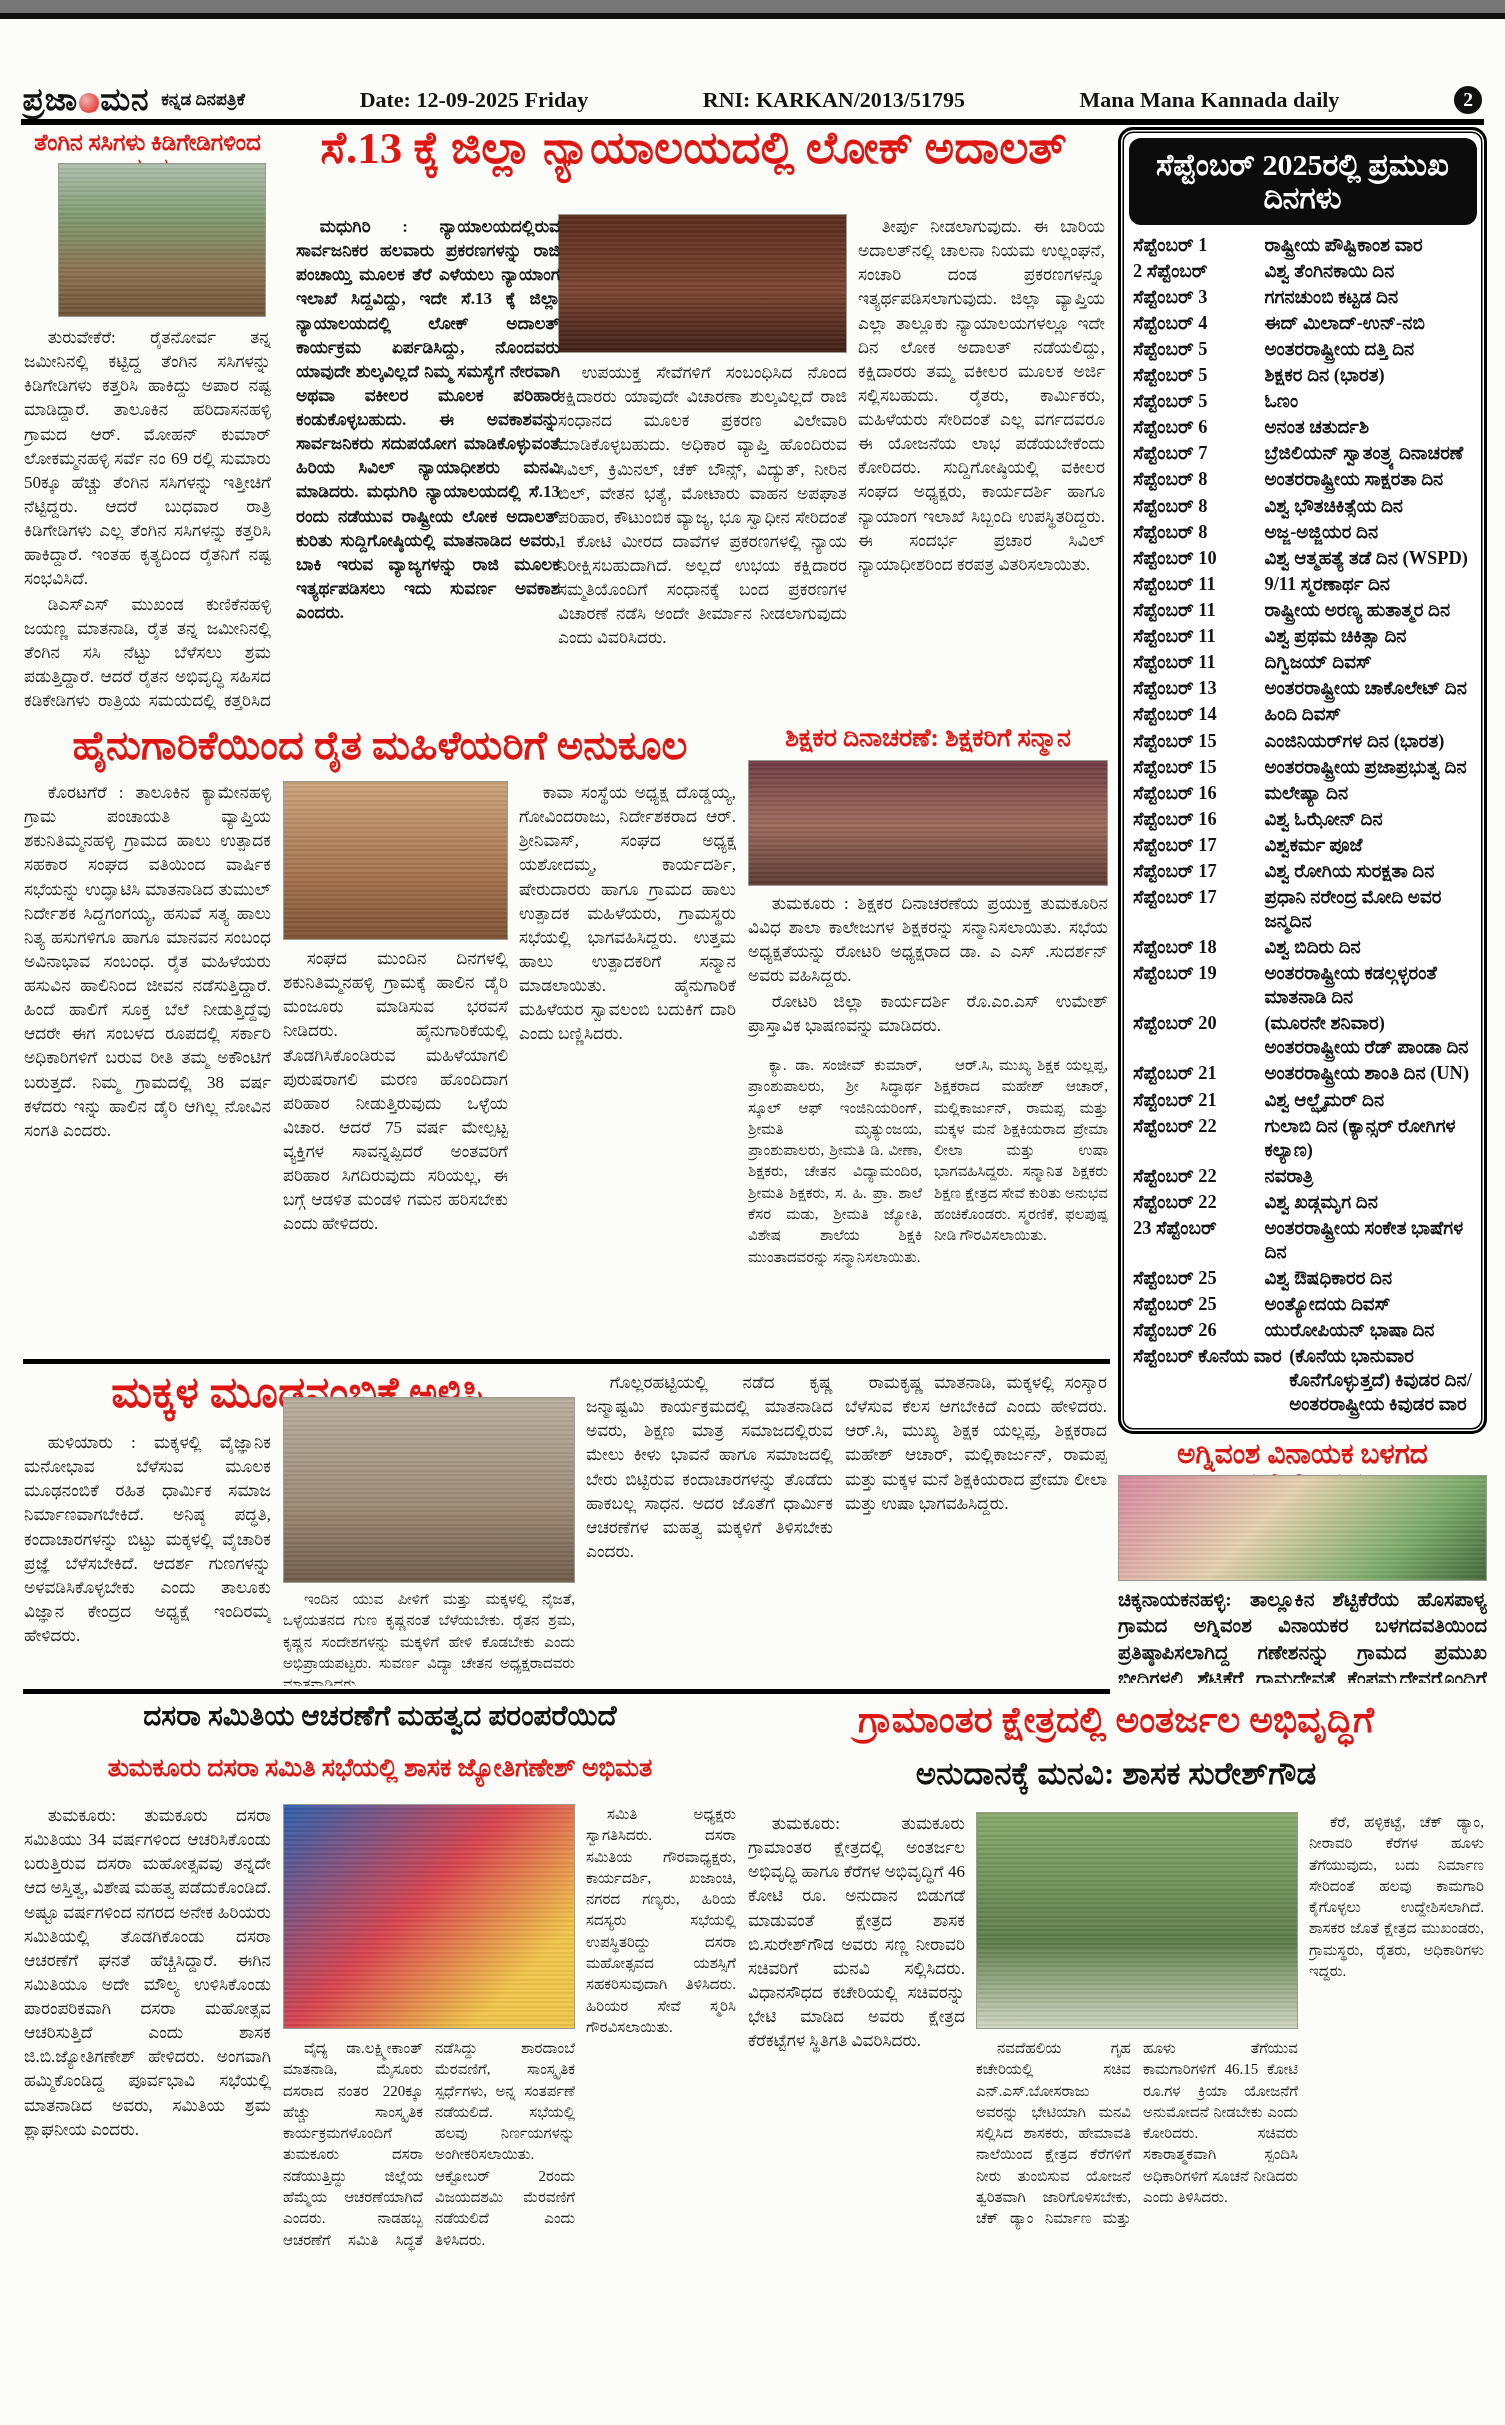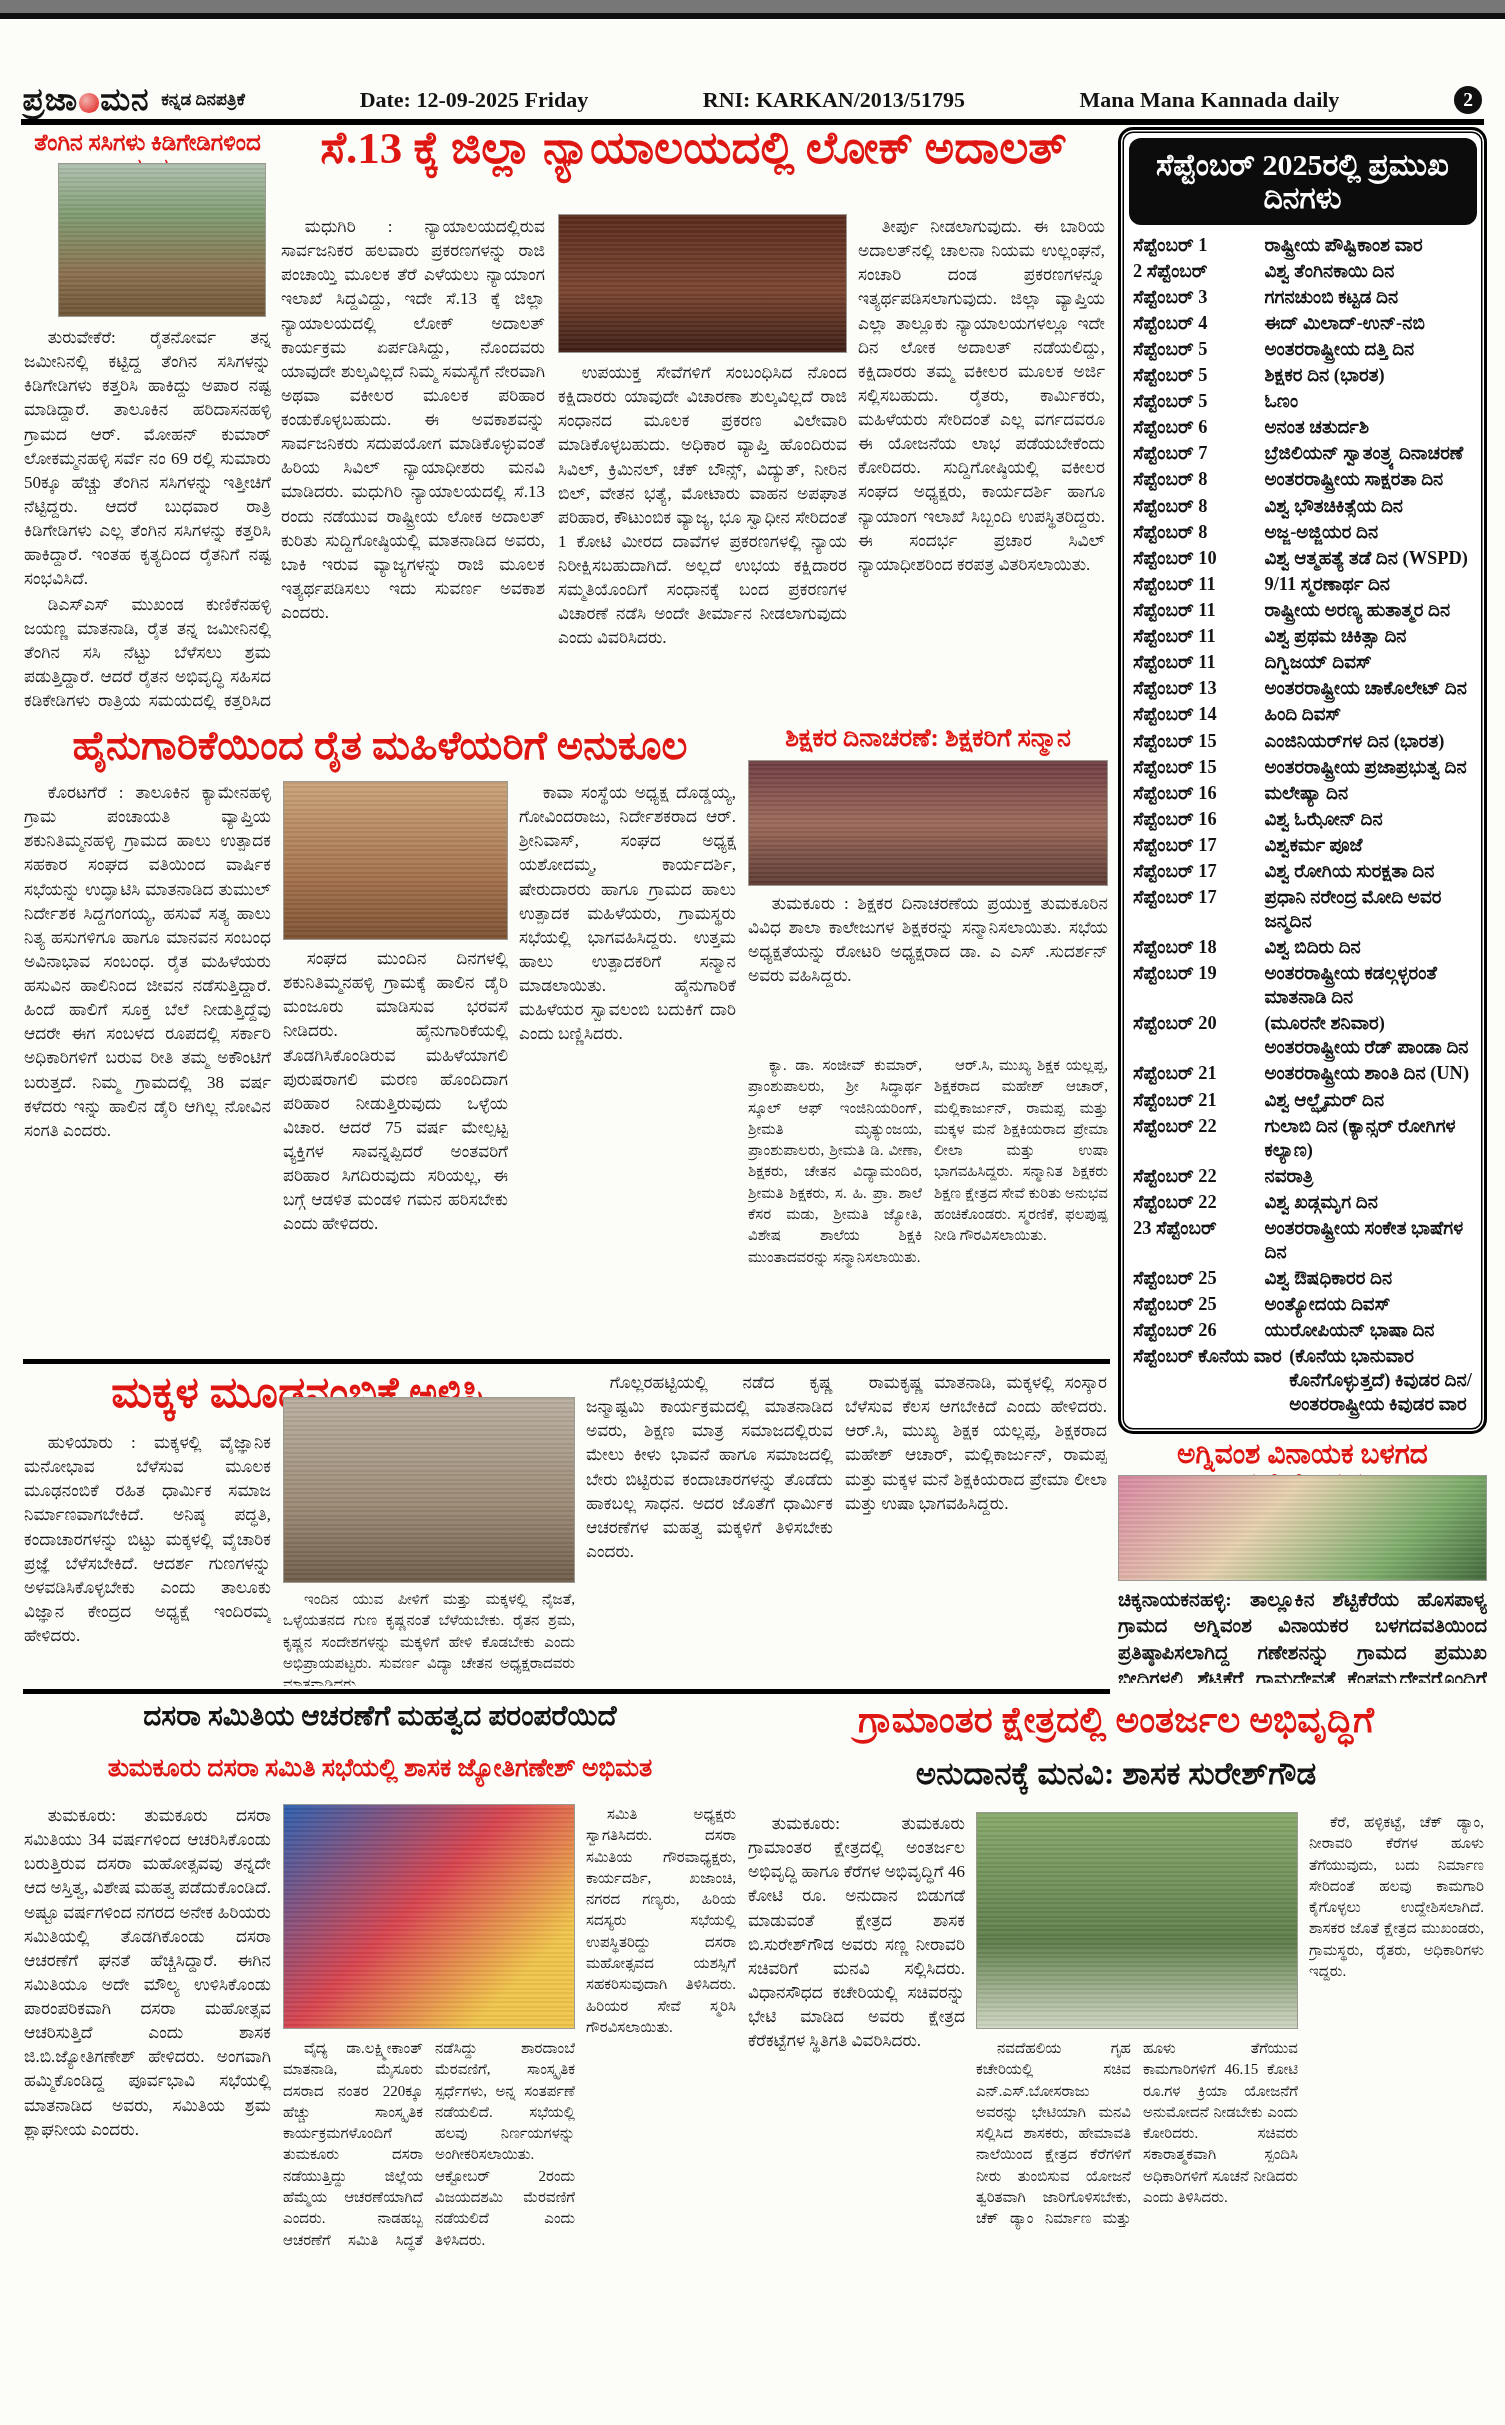--- a/index.html
+++ b/index.html
@@ -85,21 +85,21 @@
   <div class="abs headline" style="left:24px; top:118px; width:247px; font-size:23px;">ತೆಂಗಿನ ಸಸಿಗಳು ಕಿಡಿಗೇಡಿಗಳಿಂದ ಧ್ವಂಸ</div>
   <div class="abs photo ph-field" style="left:58px; top:150px; width:208px; height:154px;"></div>
   <div class="abs body-col" style="left:24px; top:313px; width:247px; height:384px;">
     <p>ತುರುವೇಕೆರೆ: ರೈತನೋರ್ವ ತನ್ನ ಜಮೀನಿನಲ್ಲಿ ಕಟ್ಟಿದ್ದ ತೆಂಗಿನ ಸಸಿಗಳನ್ನು ಕಿಡಿಗೇಡಿಗಳು ಕತ್ತರಿಸಿ ಹಾಕಿದ್ದು ಅಪಾರ ನಷ್ಟ ಮಾಡಿದ್ದಾರೆ. ತಾಲೂಕಿನ ಹರಿದಾಸನಹಳ್ಳಿ ಗ್ರಾಮದ ಆರ್. ಮೋಹನ್ ಕುಮಾರ್ ಲೋಕಮ್ಮನಹಳ್ಳಿ ಸರ್ವೆ ನಂ 69 ರಲ್ಲಿ ಸುಮಾರು 50ಕ್ಕೂ ಹೆಚ್ಚು ತೆಂಗಿನ ಸಸಿಗಳನ್ನು ಇತ್ತೀಚಿಗೆ ನೆಟ್ಟಿದ್ದರು. ಆದರೆ ಬುಧವಾರ ರಾತ್ರಿ ಕಿಡಿಗೇಡಿಗಳು ಎಲ್ಲ ತೆಂಗಿನ ಸಸಿಗಳನ್ನು ಕತ್ತರಿಸಿ ಹಾಕಿದ್ದಾರೆ. ಇಂತಹ ಕೃತ್ಯದಿಂದ ರೈತನಿಗೆ ನಷ್ಟ ಸಂಭವಿಸಿದೆ.</p>
     <p>ಡಿಎಸ್‌ಎಸ್ ಮುಖಂಡ ಕುಣಿಕೆನಹಳ್ಳಿ ಜಯಣ್ಣ ಮಾತನಾಡಿ, ರೈತ ತನ್ನ ಜಮೀನಿನಲ್ಲಿ ತೆಂಗಿನ ಸಸಿ ನೆಟ್ಟು ಬೆಳೆಸಲು ಶ್ರಮ ಪಡುತ್ತಿದ್ದಾರೆ. ಆದರೆ ರೈತನ ಅಭಿವೃದ್ಧಿ ಸಹಿಸದ ಕಡಿಕೇಡಿಗಳು ರಾತ್ರಿಯ ಸಮಯದಲ್ಲಿ ಕತ್ತರಿಸಿದ ಬಗ್ಗೆ ದಂಡಿನಶಿವರ ಪೋಲಿಸ್ ಠಾಣೆಯಲ್ಲಿ ದೂರು ನೀಡಿದ್ದು, ಪೋಲೀಸರು ಪ್ರಕರಣ ದಾಖಲಿಸಿಕೊಂಡು ಕೂಡಲೇ ತಪ್ಪಿತಸ್ಥರನ್ನು ಬಂಧಿಸಬೇಕು ರೈತನಿಗೆ ಹಾಗಿರುವ ನಷ್ಟವನ್ನು ನೀಡಬೇಕೆಂದು ಒತ್ತಾಯಿಸಿದರು.</p>
 
   </div>
 
   <div class="abs headline" style="left:281px; top:111px; width:825px; font-size:45px;">ಸೆ.13 ಕ್ಕೆ ಜಿಲ್ಲಾ ನ್ಯಾಯಾಲಯದಲ್ಲಿ ಲೋಕ್ ಅದಾಲತ್</div>
   <div class="abs photo ph-court" style="left:558px; top:201px; width:289px; height:139px;"></div>
-  <div class="abs body-col" style="left:281px; top:202px; width:264px; height:495px;">
+  <div class="abs body-col" style="left:296px; top:202px; width:264px; height:495px;font-weight:bold;">
     <p>ಮಧುಗಿರಿ : ನ್ಯಾಯಾಲಯದಲ್ಲಿರುವ ಸಾರ್ವಜನಿಕರ ಹಲವಾರು ಪ್ರಕರಣಗಳನ್ನು ರಾಜಿ ಪಂಚಾಯ್ತಿ ಮೂಲಕ ತೆರೆ ಎಳೆಯಲು ನ್ಯಾಯಾಂಗ ಇಲಾಖೆ ಸಿದ್ದವಿದ್ದು, ಇದೇ ಸೆ.13 ಕ್ಕೆ ಜಿಲ್ಲಾ ನ್ಯಾಯಾಲಯದಲ್ಲಿ ಲೋಕ್ ಅದಾಲತ್ ಕಾರ್ಯಕ್ರಮ ಏರ್ಪಡಿಸಿದ್ದು, ನೊಂದವರು ಯಾವುದೇ ಶುಲ್ಕವಿಲ್ಲದೆ ನಿಮ್ಮ ಸಮಸ್ಯೆಗೆ ನೇರವಾಗಿ ಅಥವಾ ವಕೀಲರ ಮೂಲಕ ಪರಿಹಾರ ಕಂಡುಕೊಳ್ಳಬಹುದು. ಈ ಅವಕಾಶವನ್ನು ಸಾರ್ವಜನಿಕರು ಸದುಪಯೋಗ ಮಾಡಿಕೊಳ್ಳುವಂತೆ ಹಿರಿಯ ಸಿವಿಲ್ ನ್ಯಾಯಾಧೀಶರು ಮನವಿ ಮಾಡಿದರು. ಮಧುಗಿರಿ ನ್ಯಾಯಾಲಯದಲ್ಲಿ ಸೆ.13 ರಂದು ನಡೆಯುವ ರಾಷ್ಟ್ರೀಯ ಲೋಕ ಅದಾಲತ್ ಕುರಿತು ಸುದ್ದಿಗೋಷ್ಠಿಯಲ್ಲಿ ಮಾತನಾಡಿದ ಅವರು, ಬಾಕಿ ಇರುವ ವ್ಯಾಜ್ಯಗಳನ್ನು ರಾಜಿ ಮೂಲಕ ಇತ್ಯರ್ಥಪಡಿಸಲು ಇದು ಸುವರ್ಣ ಅವಕಾಶ ಎಂದರು.</p>
   </div>
   <div class="abs body-col" style="left:558px; top:348px; width:289px; height:349px;">
     <p>ಉಪಯುಕ್ತ ಸೇವೆಗಳಿಗೆ ಸಂಬಂಧಿಸಿದ ನೊಂದ ಕಕ್ಷಿದಾರರು ಯಾವುದೇ ವಿಚಾರಣಾ ಶುಲ್ಕವಿಲ್ಲದೆ ರಾಜಿ ಸಂಧಾನದ ಮೂಲಕ ಪ್ರಕರಣ ವಿಲೇವಾರಿ ಮಾಡಿಕೊಳ್ಳಬಹುದು. ಅಧಿಕಾರ ವ್ಯಾಪ್ತಿ ಹೊಂದಿರುವ ಸಿವಿಲ್, ಕ್ರಿಮಿನಲ್, ಚೆಕ್ ಬೌನ್ಸ್, ವಿದ್ಯುತ್, ನೀರಿನ ಬಿಲ್, ವೇತನ ಭತ್ಯೆ, ಮೋಟಾರು ವಾಹನ ಅಪಘಾತ ಪರಿಹಾರ, ಕೌಟುಂಬಿಕ ವ್ಯಾಜ್ಯ, ಭೂ ಸ್ವಾಧೀನ ಸೇರಿದಂತೆ 1 ಕೋಟಿ ಮೀರದ ದಾವೆಗಳ ಪ್ರಕರಣಗಳಲ್ಲಿ ನ್ಯಾಯ ನಿರೀಕ್ಷಿಸಬಹುದಾಗಿದೆ. ಅಲ್ಲದೆ ಉಭಯ ಕಕ್ಷಿದಾರರ ಸಮ್ಮತಿಯೊಂದಿಗೆ ಸಂಧಾನಕ್ಕೆ ಬಂದ ಪ್ರಕರಣಗಳ ವಿಚಾರಣೆ ನಡೆಸಿ ಅಂದೇ ತೀರ್ಮಾನ ನೀಡಲಾಗುವುದು ಎಂದು ವಿವರಿಸಿದರು.</p>
   </div>
   <div class="abs body-col" style="left:858px; top:202px; width:247px; height:495px;">
     <p>ತೀರ್ಪು ನೀಡಲಾಗುವುದು. ಈ ಬಾರಿಯ ಅದಾಲತ್‌ನಲ್ಲಿ ಚಾಲನಾ ನಿಯಮ ಉಲ್ಲಂಘನೆ, ಸಂಚಾರಿ ದಂಡ ಪ್ರಕರಣಗಳನ್ನೂ ಇತ್ಯರ್ಥಪಡಿಸಲಾಗುವುದು. ಜಿಲ್ಲಾ ವ್ಯಾಪ್ತಿಯ ಎಲ್ಲಾ ತಾಲ್ಲೂಕು ನ್ಯಾಯಾಲಯಗಳಲ್ಲೂ ಇದೇ ದಿನ ಲೋಕ ಅದಾಲತ್ ನಡೆಯಲಿದ್ದು, ಕಕ್ಷಿದಾರರು ತಮ್ಮ ವಕೀಲರ ಮೂಲಕ ಅರ್ಜಿ ಸಲ್ಲಿಸಬಹುದು. ರೈತರು, ಕಾರ್ಮಿಕರು, ಮಹಿಳೆಯರು ಸೇರಿದಂತೆ ಎಲ್ಲ ವರ್ಗದವರೂ ಈ ಯೋಜನೆಯ ಲಾಭ ಪಡೆಯಬೇಕೆಂದು ಕೋರಿದರು. ಸುದ್ದಿಗೋಷ್ಠಿಯಲ್ಲಿ ವಕೀಲರ ಸಂಘದ ಅಧ್ಯಕ್ಷರು, ಕಾರ್ಯದರ್ಶಿ ಹಾಗೂ ನ್ಯಾಯಾಂಗ ಇಲಾಖೆ ಸಿಬ್ಬಂದಿ ಉಪಸ್ಥಿತರಿದ್ದರು. ಈ ಸಂದರ್ಭ ಪ್ರಚಾರ ಸಿವಿಲ್ ನ್ಯಾಯಾಧೀಶರಿಂದ ಕರಪತ್ರ ವಿತರಿಸಲಾಯಿತು.</p>
   </div>
 
   <div class="abs days-box">
@@ -277,20 +277,21 @@
     <p>ಸಂಘದ ಮುಂದಿನ ದಿನಗಳಲ್ಲಿ ಶಕುನಿತಿಮ್ಮನಹಳ್ಳಿ ಗ್ರಾಮಕ್ಕೆ ಹಾಲಿನ ಡೈರಿ ಮಂಜೂರು ಮಾಡಿಸುವ ಭರವಸೆ ನೀಡಿದರು. ಹೈನುಗಾರಿಕೆಯಲ್ಲಿ ತೊಡಗಿಸಿಕೊಂಡಿರುವ ಮಹಿಳೆಯಾಗಲಿ ಪುರುಷರಾಗಲಿ ಮರಣ ಹೊಂದಿದಾಗ ಪರಿಹಾರ ನೀಡುತ್ತಿರುವುದು ಒಳ್ಳೆಯ ವಿಚಾರ. ಆದರೆ 75 ವರ್ಷ ಮೇಲ್ಪಟ್ಟ ವ್ಯಕ್ತಿಗಳ ಸಾವನ್ನಪ್ಪಿದರೆ ಅಂತವರಿಗೆ ಪರಿಹಾರ ಸಿಗದಿರುವುದು ಸರಿಯಲ್ಲ, ಈ ಬಗ್ಗೆ ಆಡಳಿತ ಮಂಡಳಿ ಗಮನ ಹರಿಸಬೇಕು ಎಂದು ಹೇಳಿದರು.</p>
   </div>
   <div class="abs body-col" style="left:519px; top:768px; width:217px; height:568px;">
     <p>ಕಾವಾ ಸಂಸ್ಥೆಯ ಅಧ್ಯಕ್ಷ ದೊಡ್ಡಯ್ಯ, ಗೋವಿಂದರಾಜು, ನಿರ್ದೇಶಕರಾದ ಆರ್. ಶ್ರೀನಿವಾಸ್, ಸಂಘದ ಅಧ್ಯಕ್ಷ ಯಶೋದಮ್ಮ, ಕಾರ್ಯದರ್ಶಿ, ಷೇರುದಾರರು ಹಾಗೂ ಗ್ರಾಮದ ಹಾಲು ಉತ್ಪಾದಕ ಮಹಿಳೆಯರು, ಗ್ರಾಮಸ್ಥರು ಸಭೆಯಲ್ಲಿ ಭಾಗವಹಿಸಿದ್ದರು. ಉತ್ತಮ ಹಾಲು ಉತ್ಪಾದಕರಿಗೆ ಸನ್ಮಾನ ಮಾಡಲಾಯಿತು. ಹೈನುಗಾರಿಕೆ ಮಹಿಳೆಯರ ಸ್ವಾವಲಂಬಿ ಬದುಕಿಗೆ ದಾರಿ ಎಂದು ಬಣ್ಣಿಸಿದರು.</p>
   </div>
 
   <div class="abs headline" style="left:748px; top:711px; width:360px; font-size:25px;">ಶಿಕ್ಷಕರ ದಿನಾಚರಣೆ: ಶಿಕ್ಷಕರಿಗೆ ಸನ್ಮಾನ</div>
   <div class="abs photo ph-teachers" style="left:748px; top:747px; width:360px; height:126px;"></div>
   <div class="abs body-col" style="left:748px; top:879px; width:360px; height:159px;">
     <p>ತುಮಕೂರು : ಶಿಕ್ಷಕರ ದಿನಾಚರಣೆಯ ಪ್ರಯುಕ್ತ ತುಮಕೂರಿನ ವಿವಿಧ ಶಾಲಾ ಕಾಲೇಜುಗಳ ಶಿಕ್ಷಕರನ್ನು ಸನ್ಮಾನಿಸಲಾಯಿತು. ಸಭೆಯ ಅಧ್ಯಕ್ಷತೆಯನ್ನು ರೋಟರಿ ಅಧ್ಯಕ್ಷರಾದ ಡಾ. ಎ ಎಸ್ .ಸುದರ್ಶನ್ ಅವರು ವಹಿಸಿದ್ದರು.</p>
+    <p>ರೋಟರಿ ಜಿಲ್ಲಾ ಕಾರ್ಯದರ್ಶಿ ರೊ.ಎಂ.ಎಸ್ ಉಮೇಶ್ ಪ್ರಾಸ್ತಾವಿಕ ಭಾಷಣವನ್ನು ಮಾಡಿದರು.</p>
   </div>
   <div class="abs body-col small" style="left:748px; top:1042px; width:174px; height:297px;">
     <p>ಕ್ಯಾ. ಡಾ. ಸಂಜೀವ್ ಕುಮಾರ್, ಪ್ರಾಂಶುಪಾಲರು, ಶ್ರೀ ಸಿದ್ಧಾರ್ಥ ಸ್ಕೂಲ್ ಆಫ್ ಇಂಜಿನಿಯರಿಂಗ್, ಶ್ರೀಮತಿ ಮೃತ್ಯುಂಜಯ, ಪ್ರಾಂಶುಪಾಲರು, ಶ್ರೀಮತಿ ಡಿ. ವೀಣಾ, ಶಿಕ್ಷಕರು, ಚೇತನ ವಿದ್ಯಾಮಂದಿರ, ಶ್ರೀಮತಿ ಶಿಕ್ಷಕರು, ಸ. ಹಿ. ಪ್ರಾ. ಶಾಲೆ ಕೆಸರ ಮಡು, ಶ್ರೀಮತಿ ಜ್ಯೋತಿ, ವಿಶೇಷ ಶಾಲೆಯ ಶಿಕ್ಷಕಿ ಮುಂತಾದವರನ್ನು ಸನ್ಮಾನಿಸಲಾಯಿತು.</p>
   </div>
   <div class="abs body-col small" style="left:934px; top:1042px; width:174px; height:297px;">
     <p>ಆರ್.ಸಿ, ಮುಖ್ಯ ಶಿಕ್ಷಕ ಯಲ್ಲಪ್ಪ, ಶಿಕ್ಷಕರಾದ ಮಹೇಶ್ ಆಚಾರ್, ಮಲ್ಲಿಕಾರ್ಜುನ್, ರಾಮಪ್ಪ ಮತ್ತು ಮಕ್ಕಳ ಮನೆ ಶಿಕ್ಷಕಿಯರಾದ ಪ್ರೇಮಾ ಲೀಲಾ ಮತ್ತು ಉಷಾ ಭಾಗವಹಿಸಿದ್ದರು. ಸನ್ಮಾನಿತ ಶಿಕ್ಷಕರು ಶಿಕ್ಷಣ ಕ್ಷೇತ್ರದ ಸೇವೆ ಕುರಿತು ಅನುಭವ ಹಂಚಿಕೊಂಡರು. ಸ್ಮರಣಿಕೆ, ಫಲಪುಷ್ಪ ನೀಡಿ ಗೌರವಿಸಲಾಯಿತು.</p>
   </div>
 
   <div class="abs rule" style="left:22.5px; top:1346px; width:1087px; height:4.5px;"></div>
 

